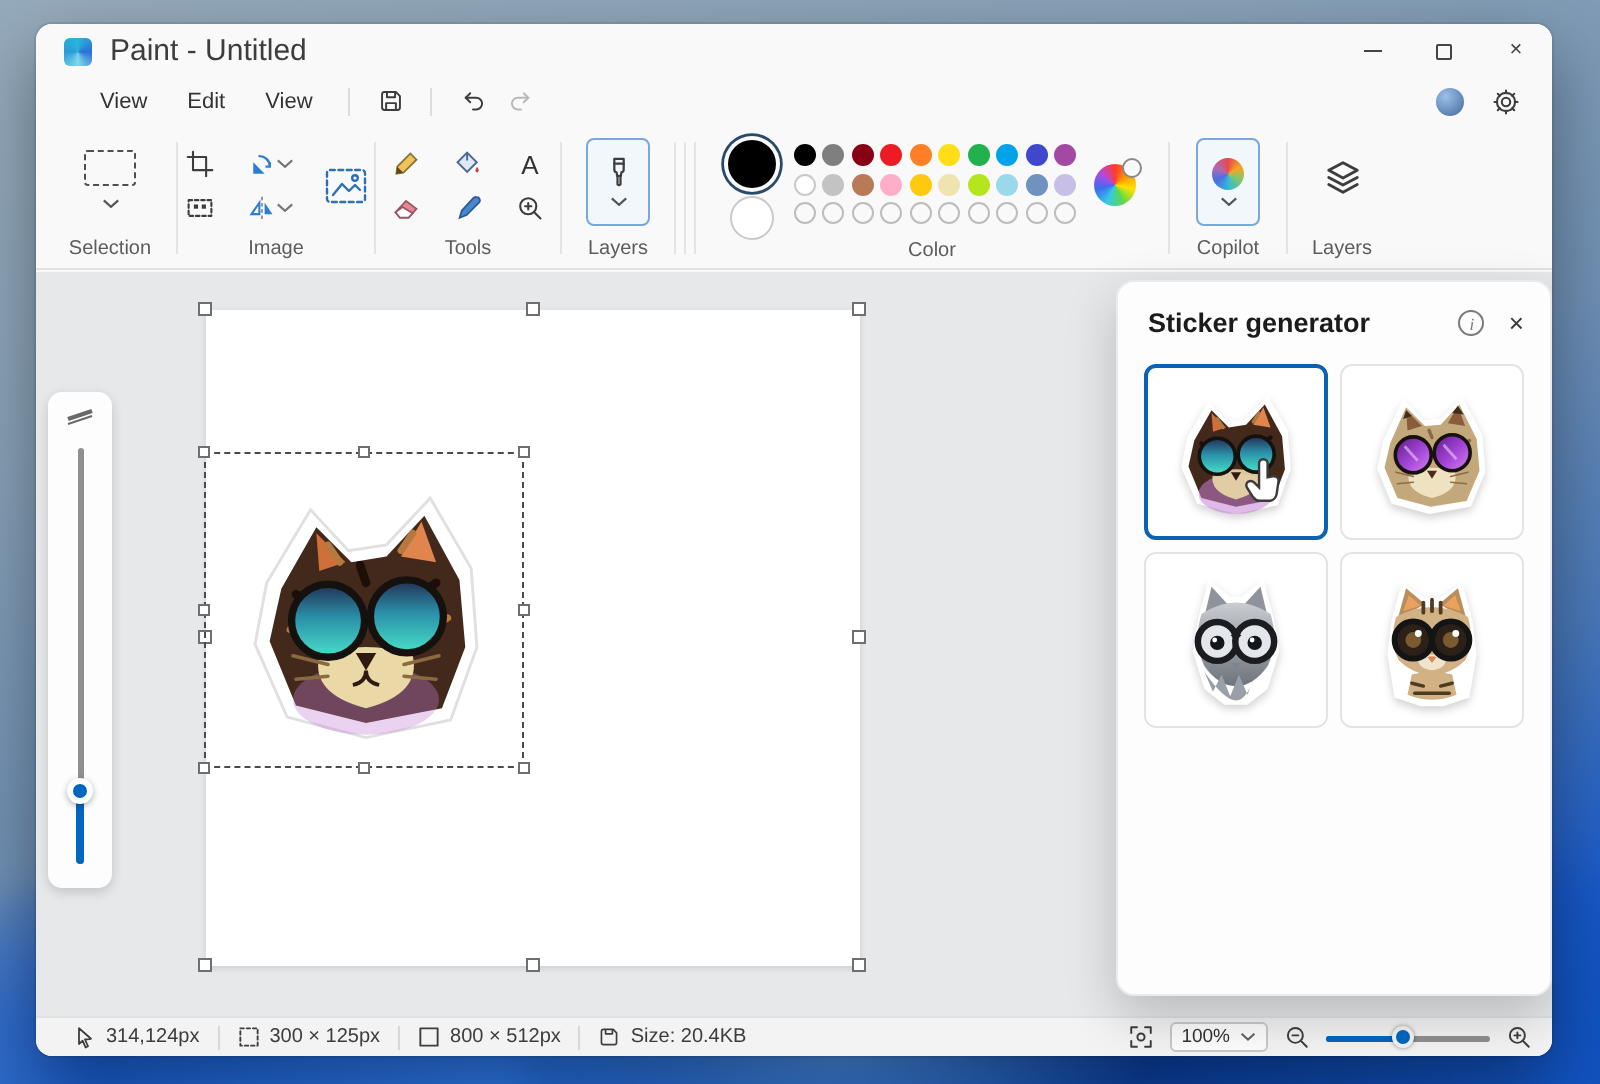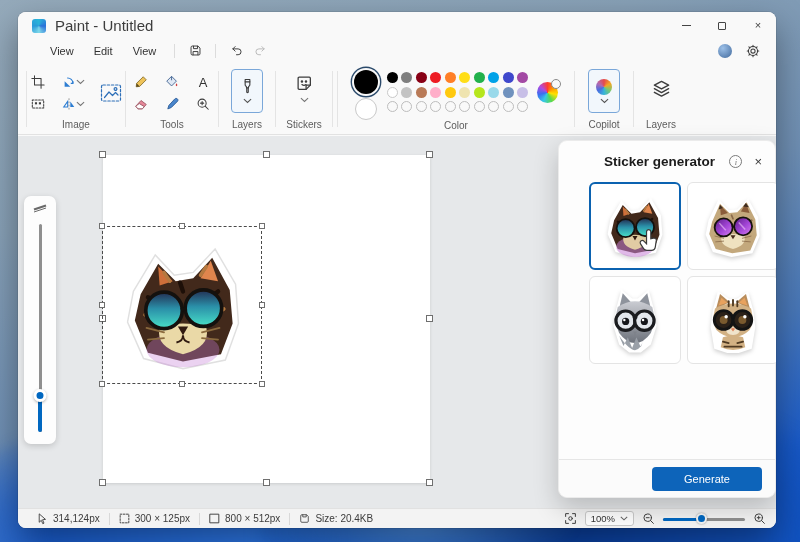--- a/index.html
+++ b/index.html
@@ -72,21 +72,21 @@
   
   .vslider { position:absolute; left:6px; top:60px; width:32px; height:248px; background:#fdfdfd; border-radius:7px;
              box-shadow:0 2px 6px rgba(0,0,0,.16); display:flex; flex-direction:column; align-items:center; padding-top:8px; }
   .vtrack { position:relative; width:3px; flex:1; margin:10px 0 12px; background:#8f8f8f; border-radius:2px; }
   .vtrack .vfill { position:absolute; left:-0.5px; bottom:0; width:4px; height:38px; background:#0067c0; border-radius:2px; }
   .vthumb { position:absolute; left:50%; transform:translateX(-50%); bottom:30px; width:13px; height:13px;
             border-radius:50%; background:#0067c0; border:3px solid #fff; box-shadow:0 1px 3px rgba(0,0,0,.3); }
 
   
   .panel { position:absolute; left:540px; top:128px; width:218px; height:358px; background:#fdfdfd; border:1px solid #ebebeb;
-           border-radius:9px; box-shadow:0 10px 26px rgba(0,0,0,.20); z-index:5;padding-left:30px; }
+           border-radius:9px; box-shadow:0 10px 26px rgba(0,0,0,.20); z-index:5; }
   .panel-header { display:flex; align-items:center; padding:13px 13px 0 15px; }
   .panel-title { font-size:13.5px; font-weight:700; color:#1b1b1b; }
   .panel-hicons { margin-left:auto; display:flex; align-items:center; gap:12px; }
   .info-circ { width:13px; height:13px; border-radius:50%; border:1px solid #7a7a7a; color:#7a7a7a; font-size:8.5px;
                display:flex; align-items:center; justify-content:center; font-family:"Liberation Serif",serif; font-style:italic; }
   .panel-close { font-size:13px; color:#3a3a3a; line-height:1; }
   .prompt-input { display:block; width:188px; margin:12px auto 0; height:35px; border:1px solid #d6d6d6; border-bottom-color:#b9b9b9;
                   border-radius:4px; padding:6px 8px; font-size:10.5px; color:#2f2f2f; font-family:"Liberation Sans",sans-serif; background:#fff; }
   .thumb-grid { display:grid; grid-template-columns:92px 92px; grid-auto-rows:88px; gap:6px; margin:13px auto 0; width:190px; }
   .thumb { background:#fff; border:1px solid #e4e4e4; border-radius:6px; display:flex; align-items:center; justify-content:center; position:relative; }
@@ -168,20 +168,27 @@
       <svg class="lineicon" width="14" height="14" viewBox="0 0 16 16">
         <circle cx="8" cy="8" r="2.4"></circle>
           <circle cx="8" cy="8" r="5.2"></circle>
         <path d="M8,1.4 V3 M8,13 V14.6 M1.4,8 H3 M13,8 H14.6 M3.3,3.3 L4.5,4.5 M11.5,11.5 L12.7,12.7 M12.7,3.3 L11.5,4.5 M4.5,11.5 L3.3,12.7"></path>
       </svg>
     </div>
   </div>
 
   <div class="ribbon">
 
+    <div class="rgroup" style="width:62px">
+      <div class="sel-rect" style="margin-top:6px"></div>
+      <svg class="chev" viewBox="0 0 10 6" style="margin-top:6px">
+          <path d="M1,1 L5,4.6 L9,1" fill="none" stroke="#555" stroke-width="1.2"></path>
+        </svg>
+      <span class="glabel">Selection</span>
+    </div>
     <div class="gsep"></div>
 
     <div class="rgroup" style="width:94px">
       <div class="grid3" style="margin-top:2px">
         <div class="toolbtn">
           <svg class="lineicon" width="14" height="14" viewBox="0 0 16 16">
               <path d="M4,1 V11.5 H15"></path>
               <path d="M1,4 H11.5 V15"></path>
             </svg>
         </div>
@@ -273,35 +280,20 @@
             <path d="M7.2,10.5 v4.5 q0.8,1 1.6,0 v-4.5"></path>
         </svg>
         <svg class="chev" viewBox="0 0 10 6">
             <path d="M1,1 L5,4.6 L9,1" fill="none" stroke="#555" stroke-width="1.2"></path>
           </svg>
       </div>
       <span class="glabel">Layers</span>
     </div>
     <div class="gsep"></div>
 
-    <div class="rgroup" style="width:52px">
-      <div style="display:flex;flex-direction:column;align-items:center;gap:5px;margin-top:6px">
-        <svg class="lineicon" width="17" height="17" viewBox="0 0 16 16">
-          <path d="M3,2 h9.5 q1,0 1,1 v6.5 l-4,4 H3 q-1,0 -1,-1 V3 q0,-1 1,-1 Z"></path>
-            <path d="M13.5,9.5 H9.5 V13.5"></path>
-            <circle cx="5.6" cy="6.2" r="0.6" fill="#3d3d3d"></circle>
-            <circle cx="9.4" cy="6.2" r="0.6" fill="#3d3d3d"></circle>
-            <path d="M5.6,9 q1.9,1.4 3.8,0"></path>
-        </svg>
-        <svg class="chev" viewBox="0 0 10 6">
-            <path d="M1,1 L5,4.6 L9,1" fill="none" stroke="#777" stroke-width="1.2"></path>
-          </svg>
-      </div>
-      <span class="glabel">Stickers</span>
-    </div>
     <div class="gsep"></div>
 
     <div class="gsep"></div>
 
     <div class="rgroup" style="width:232px">
       <div class="colorwrap">
         <div class="bigswatches">
           <div class="swatch-main"></div>
           <div class="swatch-sec"></div>
         </div>
@@ -571,23 +563,20 @@
           <circle cx="37" cy="50" r="5.5" fill="#7a5a2e"></circle>
             <circle cx="63" cy="50" r="5.5" fill="#7a5a2e"></circle>
           <circle cx="40.5" cy="45.5" r="2.4" fill="#fff"></circle>
             <circle cx="66.5" cy="45.5" r="2.4" fill="#fff"></circle>
           <path d="M47.5,47 Q50,44.5 52.5,47" fill="none" stroke="#141414" stroke-width="3.5"></path>
           <path d="M47,62 Q50,60.5 53,62 L50,66 Z" fill="#e0845c"></path>
         </svg>
       </div>
     </div>
 
-    <div class="panel-footer">
-      <button class="generate-btn">Generate</button>
-    </div>
   </div>
 
   <div class="statusbar">
     <div class="sb-item">
       <svg class="lineicon" width="11" height="12" viewBox="0 0 14 16">
         <path d="M3,1.5 L11,8.5 L7,9 L9,13.5 L7.4,14.3 L5.4,9.8 L3,12 Z"></path>
       </svg>
       <span>314,124px</span>
     </div>
     <div class="sb-sep"></div>

